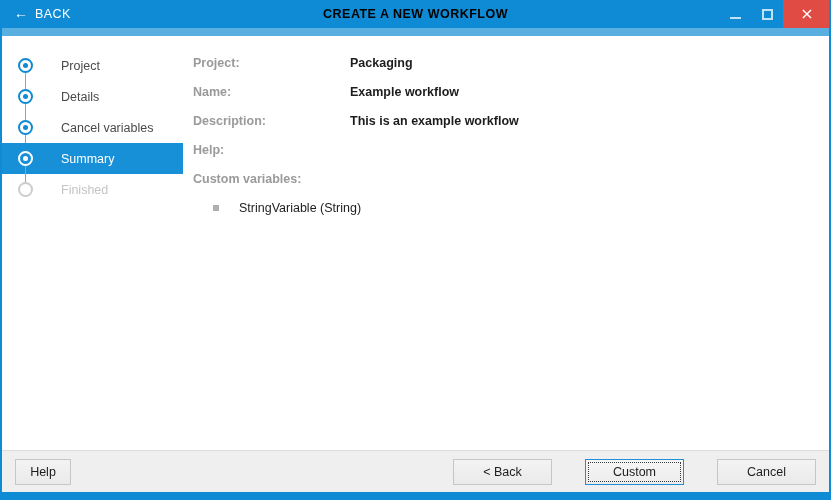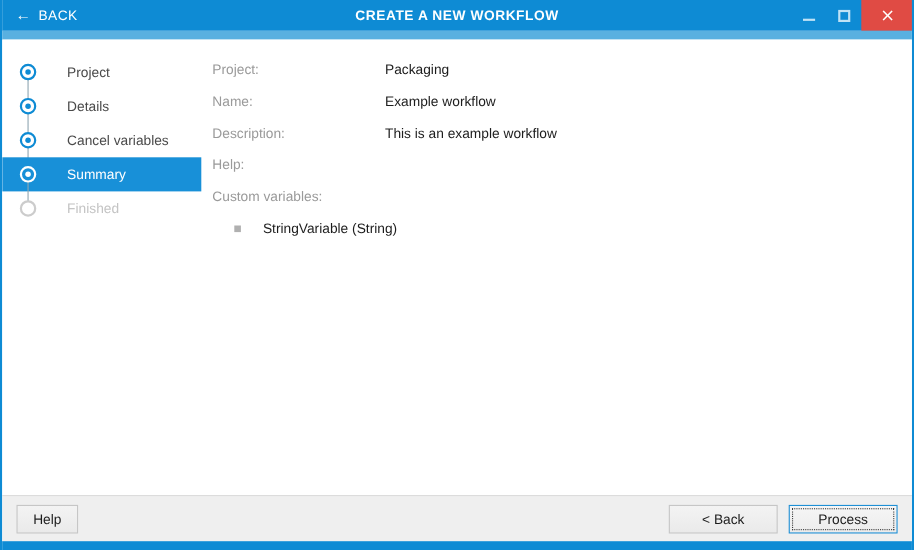--- a/index.html
+++ b/index.html
@@ -52,21 +52,21 @@
     letter-spacing: 0.4px;
     color: #ffffff;
   }
   .win-title {
     position: absolute;
     left: 0; right: 0;
     text-align: center;
     font-size: 12.5px;
     font-weight: bold;
     letter-spacing: 0.5px;
-    color: #ffffff;
+    color: #000000;
     pointer-events: none;
   }
   .win-controls {
     position: absolute;
     top: 0; right: 0;
     height: 28px;
     display: flex;
     align-items: stretch;
   }
   .win-btn {
@@ -190,20 +190,21 @@
   .content {
     position: absolute;
     top: 0; left: 181px; right: 0; bottom: 0;
     padding: 20px 0 0 10px;
   }
   .field-row {
     display: flex;
     align-items: flex-start;
     margin-bottom: 14px;
     min-height: 15px;
+    font-weight: bold;
   }
   .field-label {
     width: 157px;
     flex: 0 0 157px;
     font-size: 12.5px;
     color: #9a9a9a;
   }
   .field-value {
     font-size: 12.5px;
     color: #1d1d1d;
@@ -232,20 +233,21 @@
   
   .footer {
     position: absolute;
     left: 0; right: 0; bottom: 8px;
     height: 42px;
     background: #efefef;
     border-top: 1px solid #dcdcdc;
     display: flex;
     align-items: center;
     padding: 0 13px;
+    gap: 23px;
   }
   .btn {
     height: 26px;
     min-width: 99px;
     background: linear-gradient(to bottom, #f3f3f3 0%, #eaeaea 100%);
     border: 1px solid #c6c6c6;
     font-family: "Liberation Sans", sans-serif;
     font-size: 12.5px;
     color: #1d1d1d;
     cursor: pointer;
@@ -362,19 +364,20 @@
       </div>
     </div>
 
   </div>
 
   <div class="footer">
     <button class="btn help">Help</button>
     <div class="spacer"></div>
     <button class="btn">&lt; Back</button>
     <button class="btn focused">
-      <span>Process</span>
+      <span>Custom</span>
       <span class="inner-focus"></span>
     </button>
+    <button class="btn">Cancel</button>
   </div>
 
   <div class="bottom-strip"></div>
 </div>
 
 </body></html>

